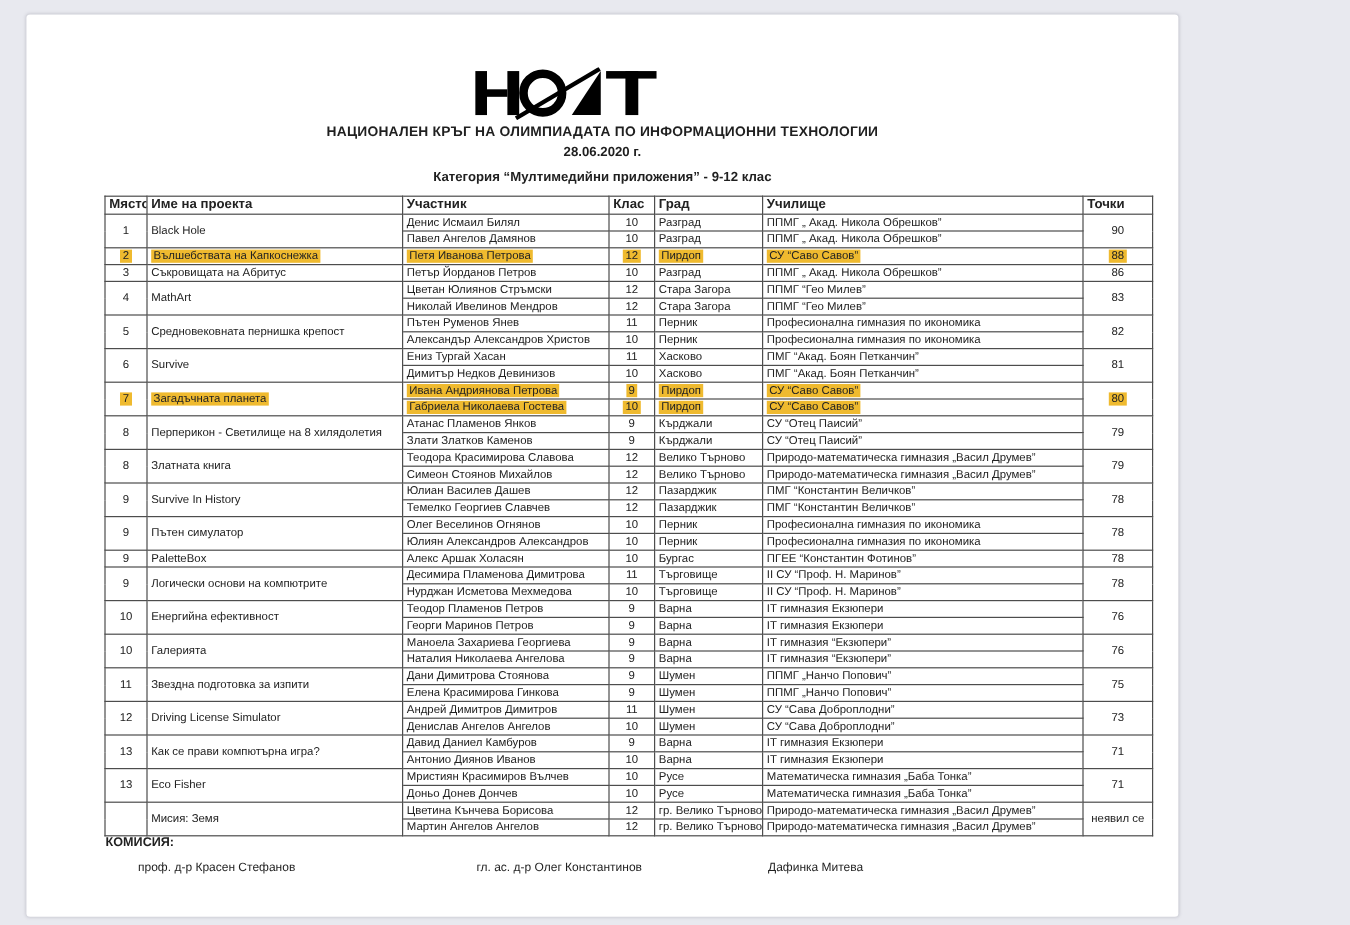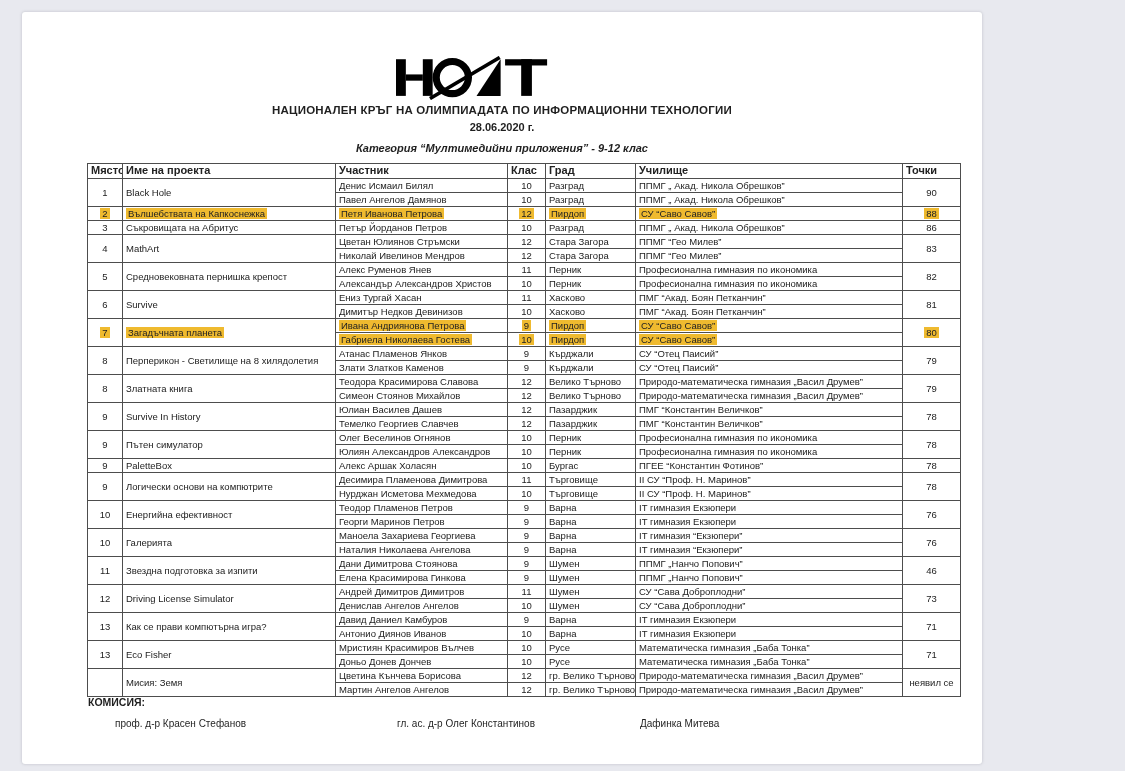--- a/index.html
+++ b/index.html
@@ -11,21 +11,21 @@
   }
   .page{
     position:absolute;left:22px;top:12px;width:960px;height:752px;
     background:#ffffff;border-radius:3px;
     box-shadow:0 0 3px rgba(60,60,80,.25);
   }
   .logo{position:absolute;left:374px;top:44px;width:152px;height:44px;}
   .hdr-line{position:absolute;left:0;right:0;text-align:center;font-weight:bold;}
   .title{top:92px;font-size:11.5px;letter-spacing:.2px;}
   .date{top:109px;font-size:11px;}
-  .category{top:130px;font-size:11px;font-style:italic;}
+  .category{top:130px;font-size:11px;}
   table.results{
     position:absolute;left:65px;top:151px;width:873px;
     border-collapse:collapse;table-layout:fixed;
     font-size:9.5px;color:#222;
   }
   table.results th, table.results td{
     border:1px solid #4d4d4d;
     padding:0 3px;height:13px;line-height:1.05;
     overflow:hidden;white-space:nowrap;vertical-align:middle;
   }
@@ -130,21 +130,21 @@
         </tr>
         <tr>
           <td>Николай Ивелинов Мендров</td>
           <td class="c">12</td>
           <td>Стара Загора</td>
           <td>ППМГ “Гео Милев”</td>
         </tr>
         <tr>
           <td rowspan="2" class="c">5</td>
           <td rowspan="2">Средновековната пернишка крепост</td>
-          <td>Алекс Руменов Янев</td>
+          <td>Пътен Руменов Янев</td>
           <td class="c">11</td>
           <td>Перник</td>
           <td>Професионална гимназия по икономика</td>
           <td rowspan="2" class="c">82</td>
         </tr>
         <tr>
           <td>Александър Александров Христов</td>
           <td class="c">10</td>
           <td>Перник</td>
           <td>Професионална гимназия по икономика</td>
@@ -293,21 +293,21 @@
           <td>Варна</td>
           <td>IT гимназия “Екзюпери”</td>
         </tr>
         <tr>
           <td rowspan="2" class="c">11</td>
           <td rowspan="2">Звездна подготовка за изпити</td>
           <td>Дани Димитрова Стоянова</td>
           <td class="c">9</td>
           <td>Шумен</td>
           <td>ППМГ „Нанчо Попович”</td>
-          <td rowspan="2" class="c">46</td>
+          <td rowspan="2" class="c">75</td>
         </tr>
         <tr>
           <td>Елена Красимирова Гинкова</td>
           <td class="c">9</td>
           <td>Шумен</td>
           <td>ППМГ „Нанчо Попович”</td>
         </tr>
         <tr>
           <td rowspan="2" class="c">12</td>
           <td rowspan="2">Driving License Simulator</td>

